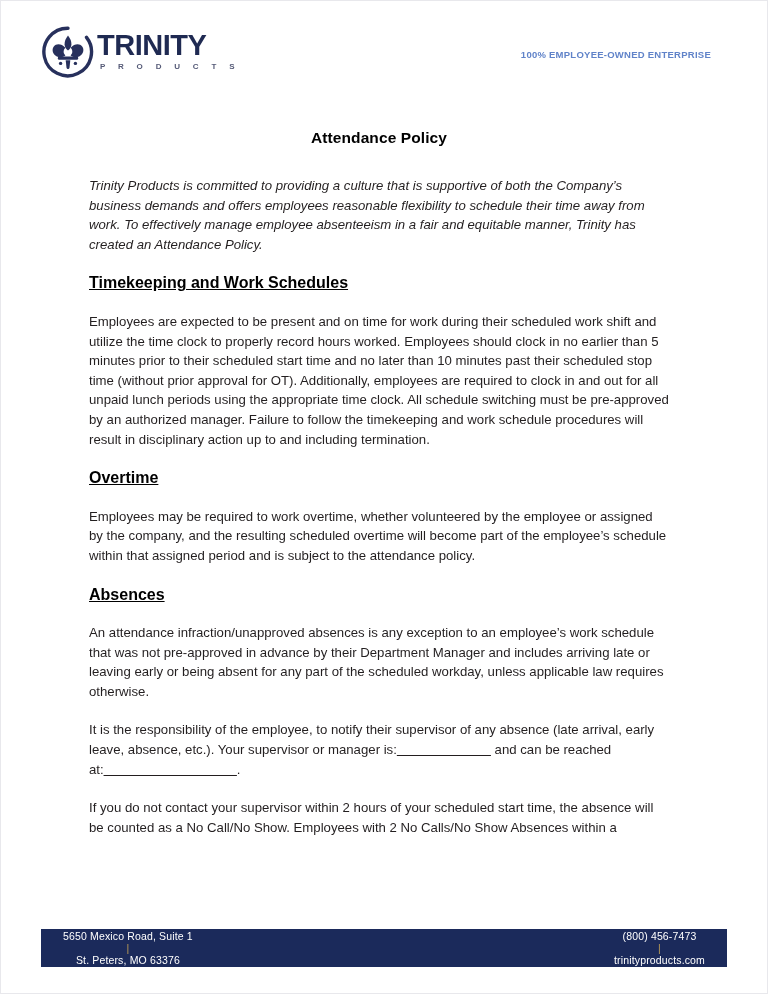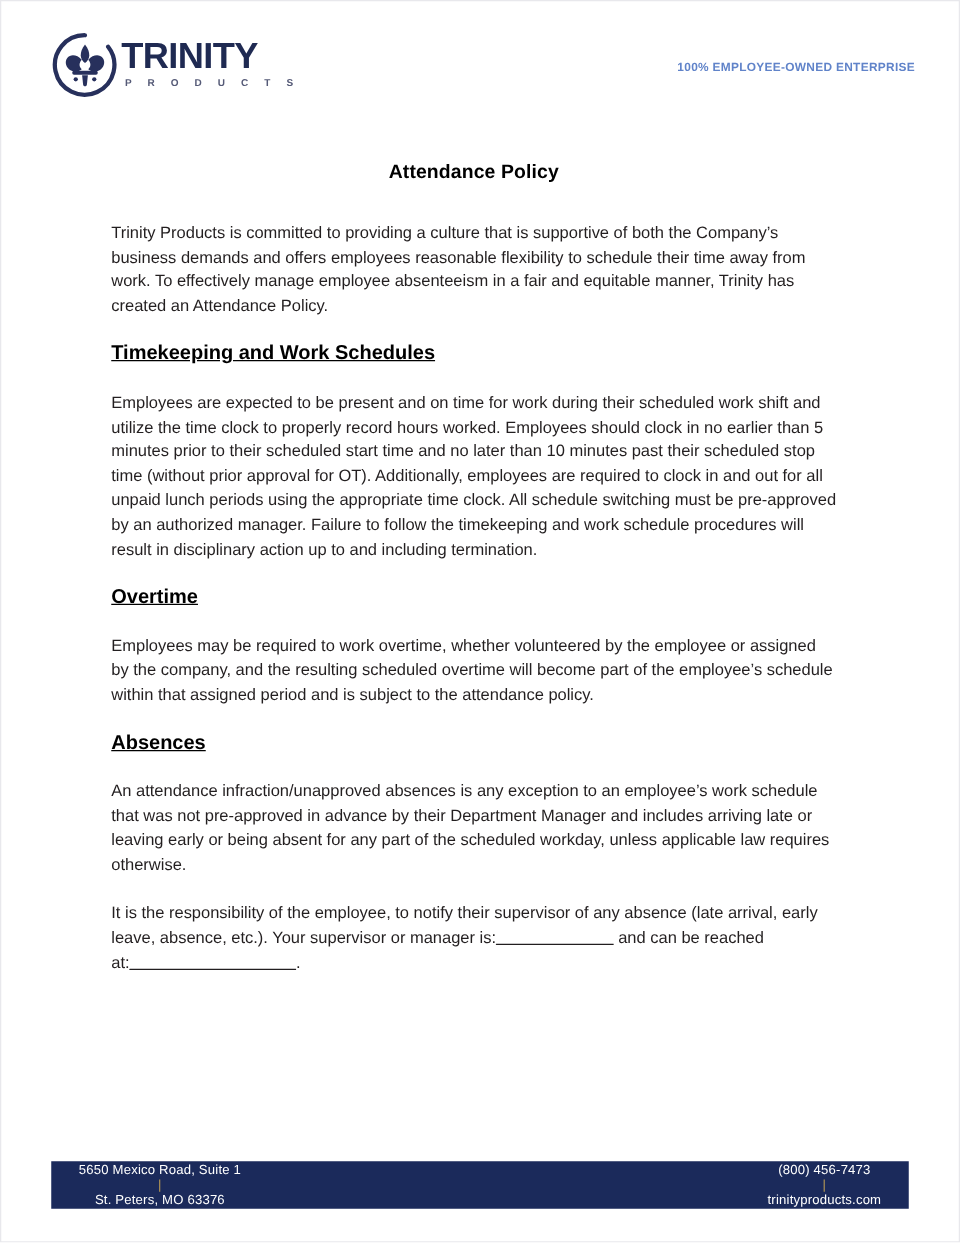--- a/index.html
+++ b/index.html
@@ -18,21 +18,21 @@
     border: 1px solid #e8e8ec;
     box-sizing: border-box;
     overflow: hidden;
   }
 
   
   .header {
     position: absolute;
     top: 24px;
     left: 40px;
-    right: 35px;
+    right: 56px;
     height: 62px;
   }
   .logo-block {
     position: absolute;
     left: 0;
     top: 0;
     display: flex;
     align-items: center;
   }
   .logo-mark {
@@ -87,20 +87,21 @@
     letter-spacing: 0.1px;
   }
   p.para {
     font-size: 13.2px;
     line-height: 19.6px;
     margin: 0 0 19px 0;
     color: #231f20;
     text-align: left;
   }
   p.para.italic {
+    font-style: italic;
   }
   h2.section {
     font-size: 16px;
     font-weight: bold;
     text-decoration: underline;
     margin: 0 0 19px 0;
     color: #000000;
     line-height: 19.6px;
   }
   .blank {
@@ -183,20 +184,21 @@
     <p class="para">Employees are expected to be present and on time for work during their scheduled work shift and utilize the time clock to properly record hours worked.  Employees should clock in no earlier than 5 minutes prior to their scheduled start time and no later than 10 minutes past their scheduled stop time (without prior approval for OT).  Additionally, employees are required to clock in and out for all unpaid lunch periods using the appropriate time clock.  All schedule switching must be pre-approved by an authorized manager.  Failure to follow the timekeeping and work schedule procedures will result in disciplinary action up to and including termination.</p>
 
     <h2 class="section">Overtime</h2>
     <p class="para">Employees may be required to work overtime, whether volunteered by the employee or assigned by the company, and the resulting scheduled overtime will become part of the employee’s schedule within that assigned period and is subject to the attendance policy.</p>
 
     <h2 class="section">Absences</h2>
     <p class="para">An attendance infraction/unapproved absences is any exception to an employee’s work schedule that was not pre-approved in advance by their Department Manager and includes arriving late or leaving early or being absent for any part of the scheduled workday, unless applicable law requires otherwise.</p>
 
     <p class="para"><span>It is the responsibility of the employee, to notify their supervisor of any absence (late arrival, early leave, absence, etc.).  Your supervisor or manager is:</span><span class="blank">____________</span><span> and can be reached at:</span><span class="blank">_________________</span><span>.</span></p>
 
+    <p class="para">If you do not contact your supervisor within 2 hours of your scheduled start time, the absence will be counted as a No Call/No Show.  Employees with 2 No Calls/No Show Absences within a</p>
 
   </div>
 
   <div class="footer">
     <div class="footer-left">
       <span>5650 Mexico Road, Suite 1</span>
       <span class="sep">|</span>
       <span>St. Peters, MO  63376</span>
     </div>
     <div class="footer-right">

